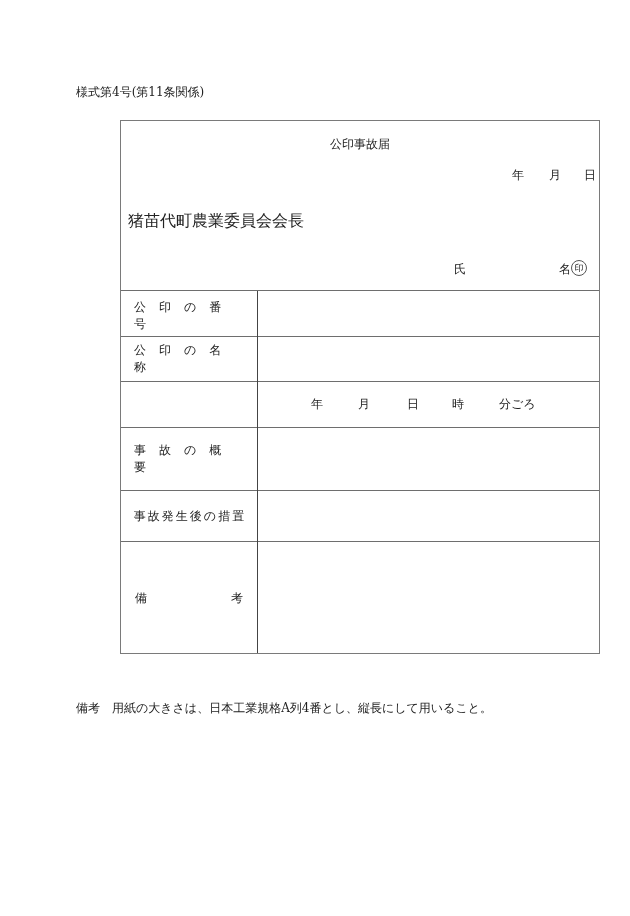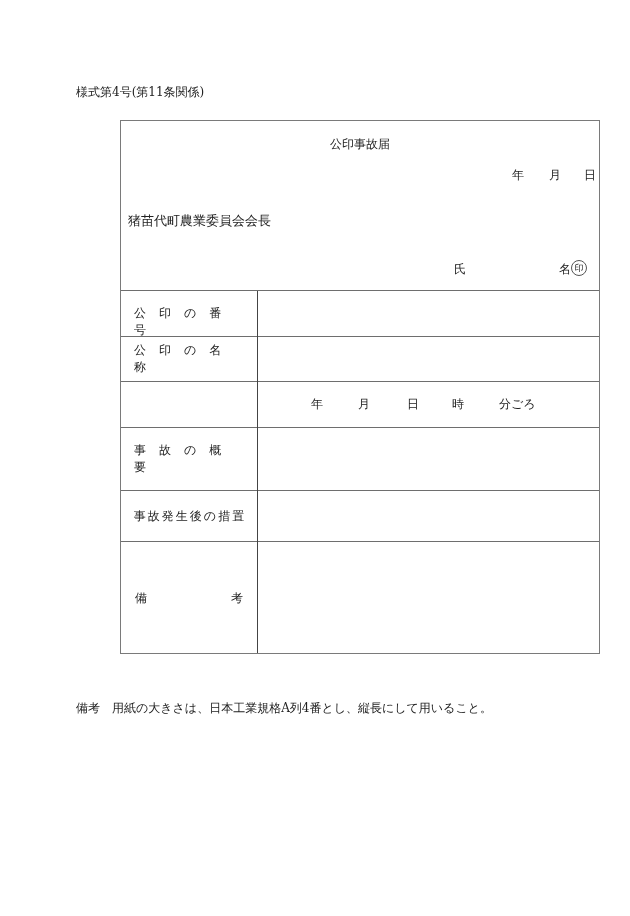--- a/index.html
+++ b/index.html
@@ -17,21 +17,21 @@
       width: 480px; height: 534px;
       border: 1.5px solid #7a7a7a;
       box-sizing: border-box;
       margin-left: 44px;
     }
     .hline { position: absolute; left: 0; right: 0; height: 0; border-top: 1px solid #6e6e6e; }
     .vline { position: absolute; top: 170px; bottom: 0; width: 0; border-left: 1px solid #444444; left: 136px; }
 
     #title { left: 0; right: 0; top: 16px; text-align: center; font-size: 12px; }
     .date-part { font-size: 12px; top: 47px; }
-    #recipient { left: 7px; top: 93px; font-size: 13px; }
+    #recipient { left: 7px; top: 93px; font-size: 16px; }
     #name-label-1 { left: 333px; top: 141px; }
     #name-label-2 { left: 438px; top: 141px; }
     #seal {
       left: 450px; top: 139px; width: 14px; height: 14px; border: 1px solid #555;
       border-radius: 50%; font-size: 9px; line-height: 14px; text-align: center;
     }
 
     .row-label {
       position: absolute; left: 0; width: 136px;
       display: flex; align-items: center; justify-content: center;
@@ -64,21 +64,21 @@
   <div class="abs" id="seal">印</div>
 
   <div class="hline" style="top:169px;"></div>
   <div class="hline" style="top:215px;"></div>
   <div class="hline" style="top:260px;"></div>
   <div class="hline" style="top:306px;"></div>
   <div class="hline" style="top:369px;"></div>
   <div class="hline" style="top:420px;"></div>
   <div class="vline"></div>
 
-  <div class="row-label" style="top:178px;height:45px;">
+  <div class="row-label" style="top:172px;height:45px;">
     <span class="spaced">公印の番号</span>
   </div>
   <div class="row-value" style="top:170px;height:45px;"></div>
 
   <div class="row-label" style="top:216px;height:44px;">
     <span class="spaced">公印の名称</span>
   </div>
   <div class="row-value" style="top:216px;height:44px;"></div>
 
   <div class="row-value" style="top:261px;height:45px;">

